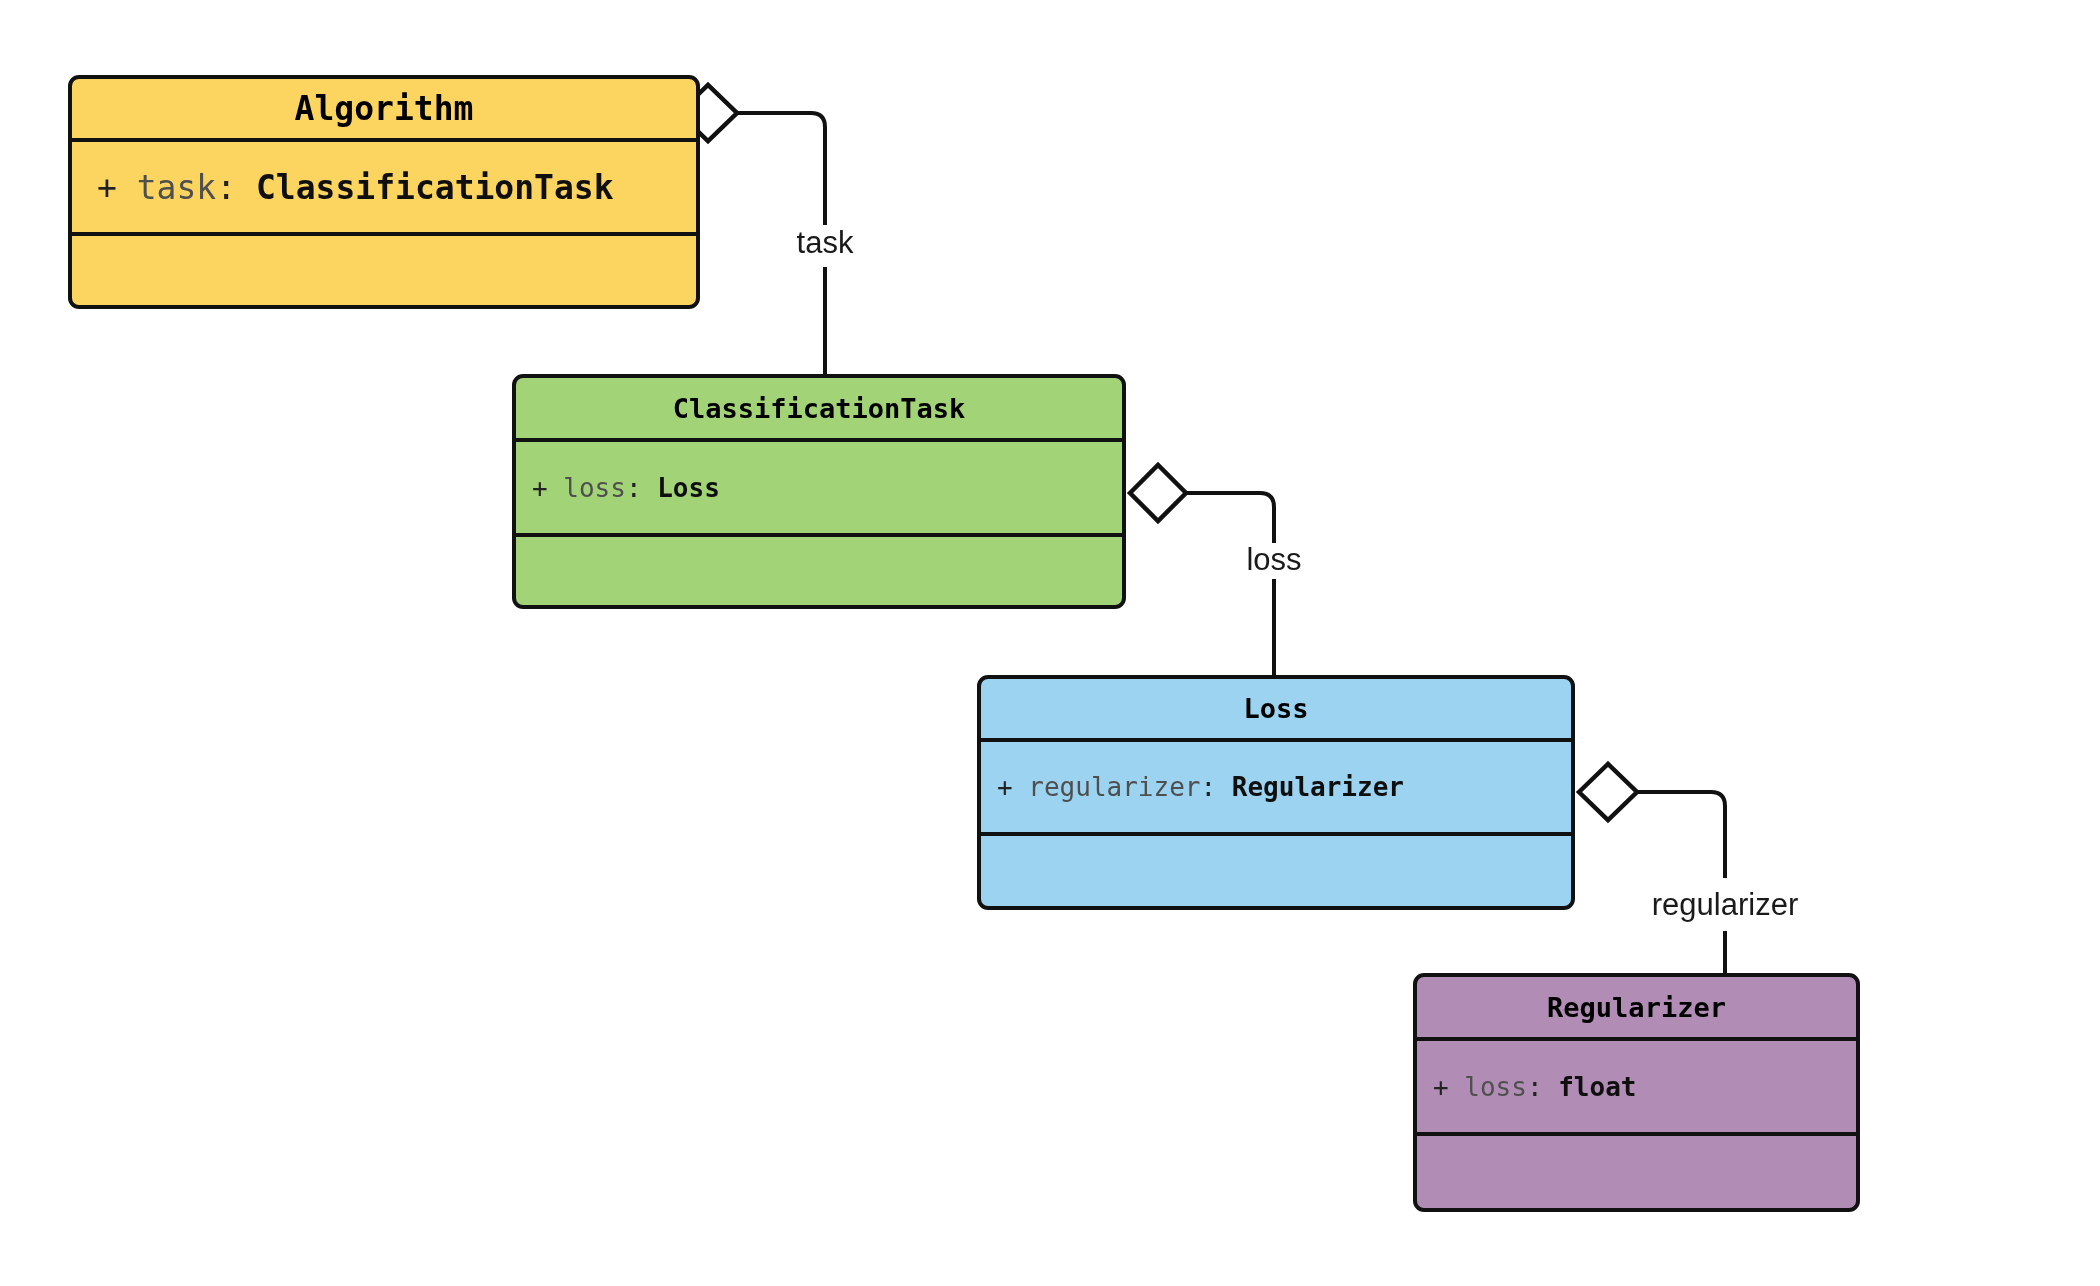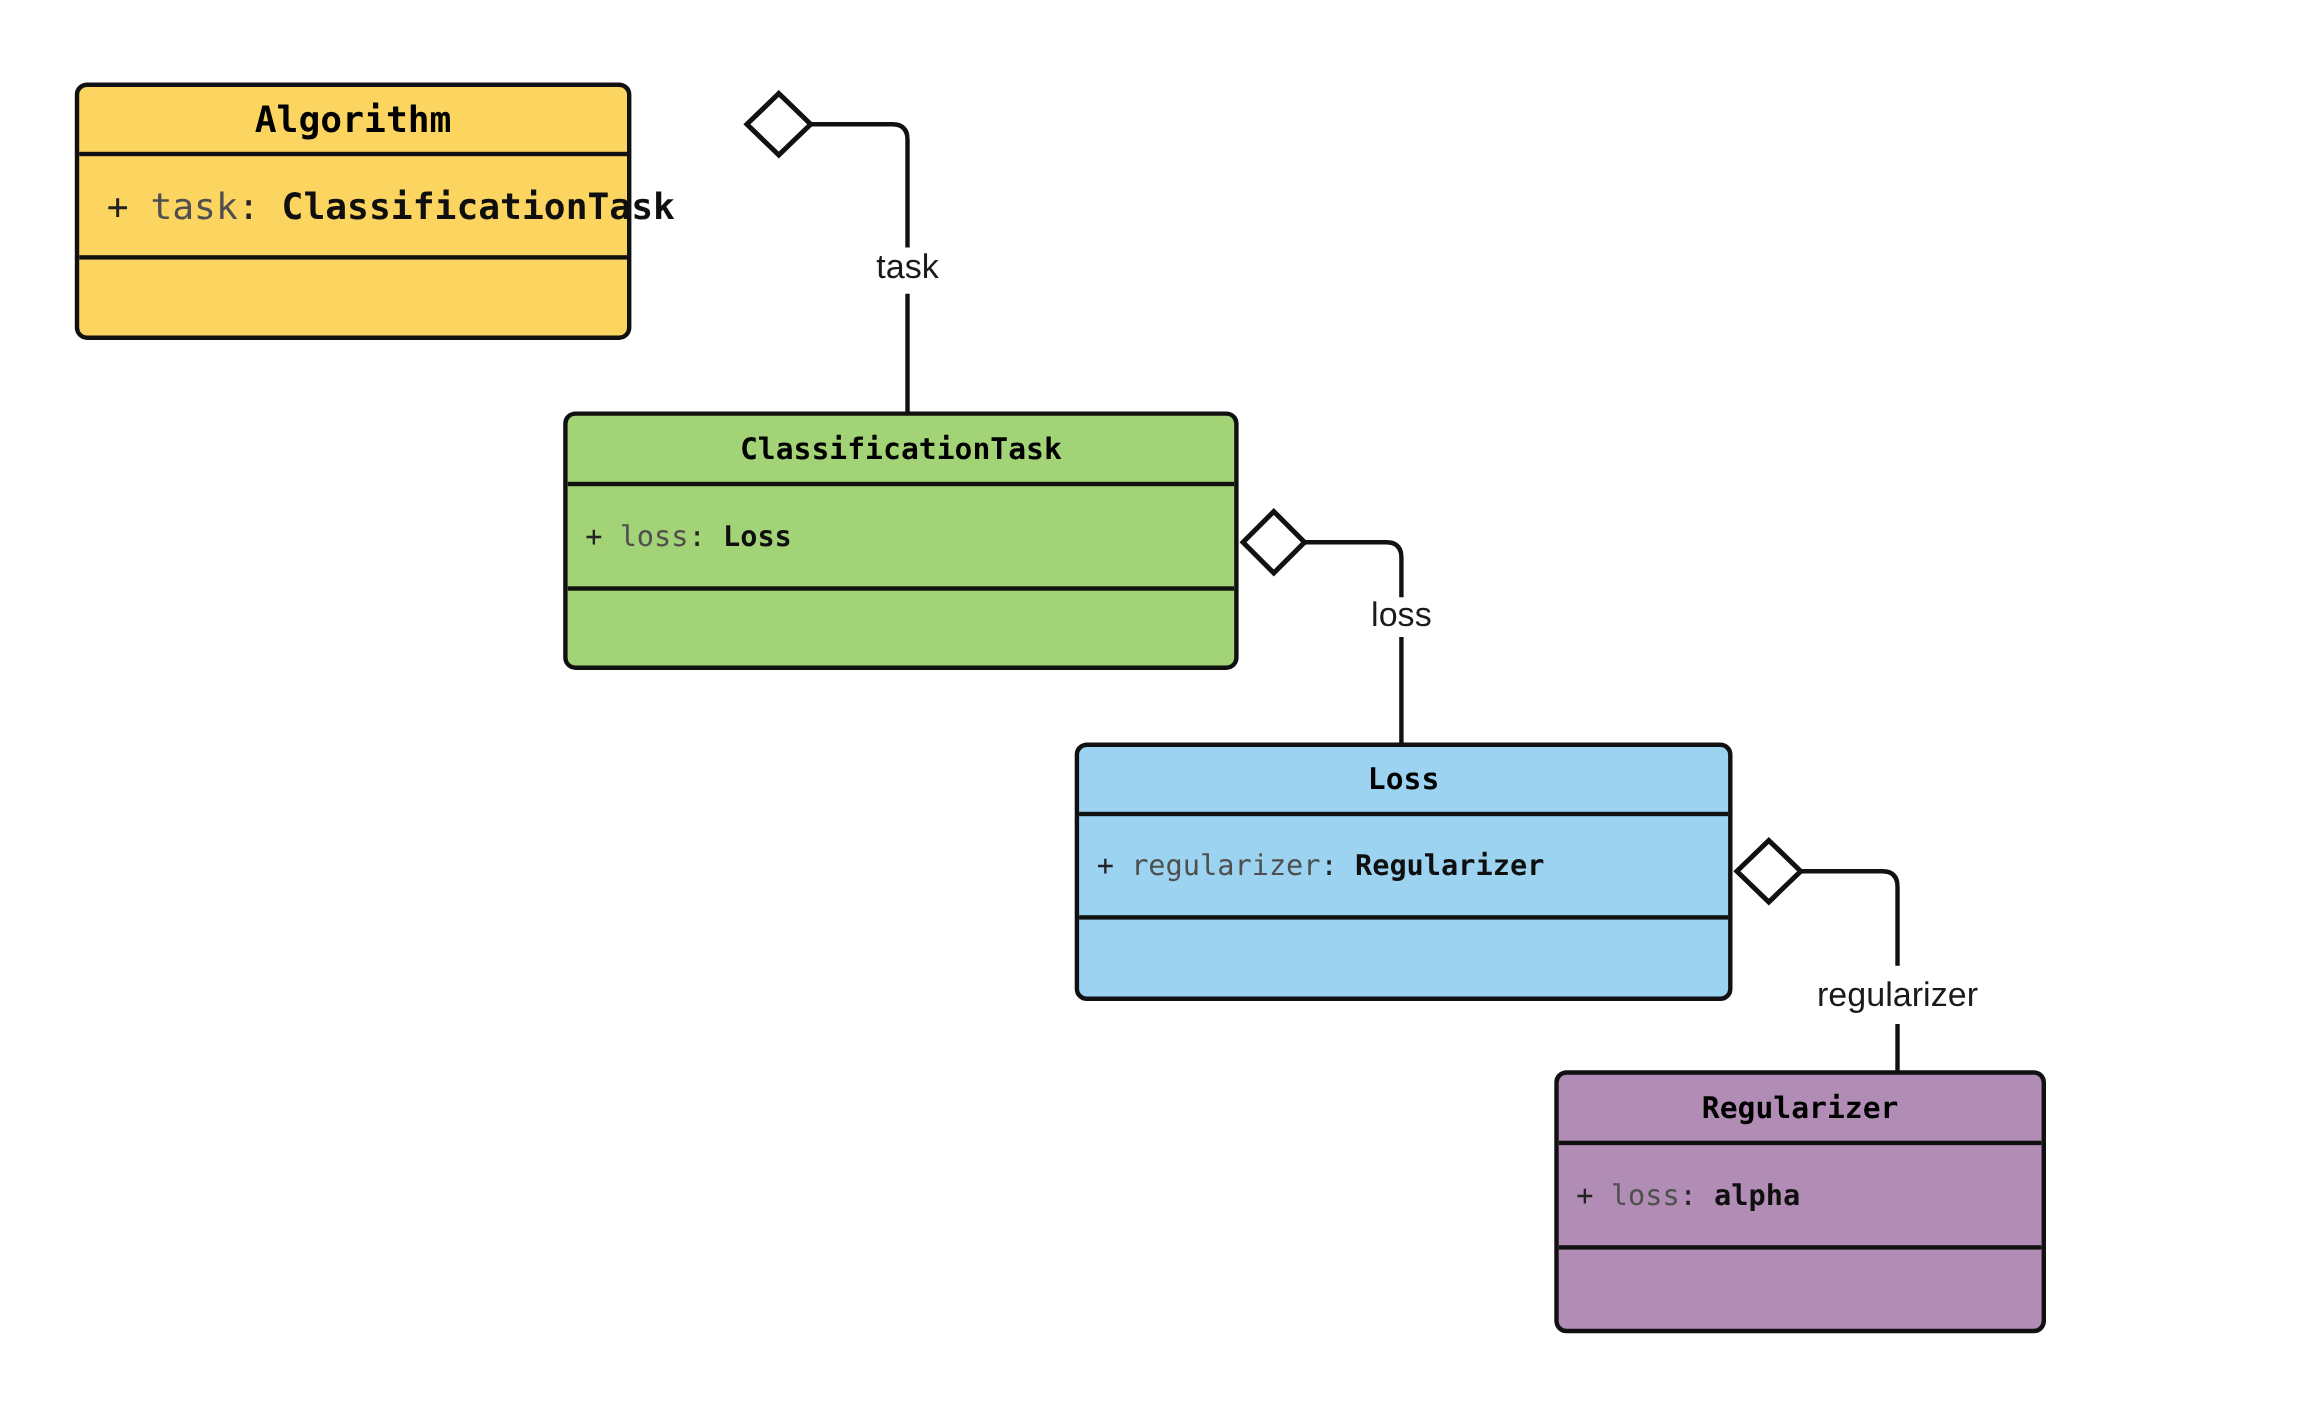--- a/index.html
+++ b/index.html
@@ -36,21 +36,21 @@
     padding-left:16px;
     font-size:26px;white-space:pre;
   }
   .c-ops{border-top:4px solid #111111;flex:1;}
   .attr-vis{color:#222222;}
   .attr-name{color:#4f4f4f;margin-left:0.602em;}
   .attr-colon{color:#222222;}
   .attr-type{color:#0f0f0f;font-weight:bold;margin-left:0.602em;}
 
   
-  .box-algorithm{left:68px;top:75px;width:506px;height:234px;}
+  .box-algorithm{left:68px;top:75px;width:632px;height:234px;}
   .box-algorithm .c-title{height:59px;font-size:33px;}
   .box-algorithm .c-attrs{height:94px;font-size:33px;padding-left:25px;}
 
   .box-classificationtask{left:512px;top:374px;width:614px;height:235px;}
   .box-classificationtask .c-title{height:60px;}
   .box-classificationtask .c-attrs{height:95px;}
 
   .box-loss{left:977px;top:675px;width:598px;height:235px;}
   .box-loss .c-title{height:59px;}
   .box-loss .c-attrs{height:94px;}
@@ -107,18 +107,18 @@
       <span class="attr-vis">+</span><span class="attr-name">regularizer</span><span class="attr-colon">:</span><span class="attr-type">Regularizer</span>
     </div>
     <div class="compartment c-ops"></div>
   </div>
 
   <div class="class-box box-regularizer" style="background: rgb(177, 140, 180);">
     <div class="compartment c-title">
       <span>Regularizer</span>
     </div>
     <div class="compartment c-attrs">
-      <span class="attr-vis">+</span><span class="attr-name">loss</span><span class="attr-colon">:</span><span class="attr-type">alpha</span>
+      <span class="attr-vis">+</span><span class="attr-name">loss</span><span class="attr-colon">:</span><span class="attr-type">float</span>
     </div>
     <div class="compartment c-ops"></div>
   </div>
 
 </div>
 
 </body></html>

